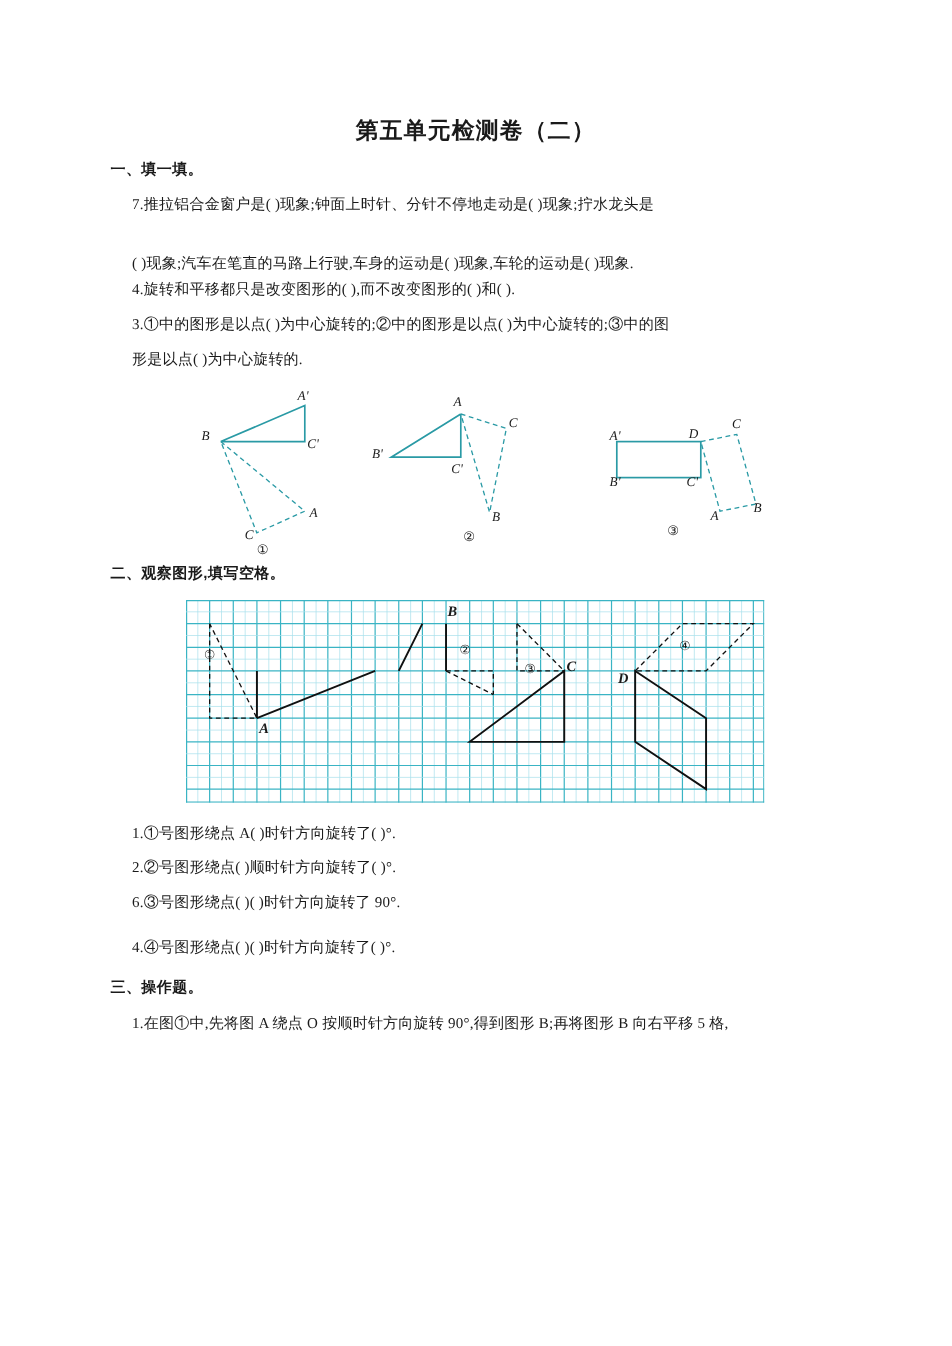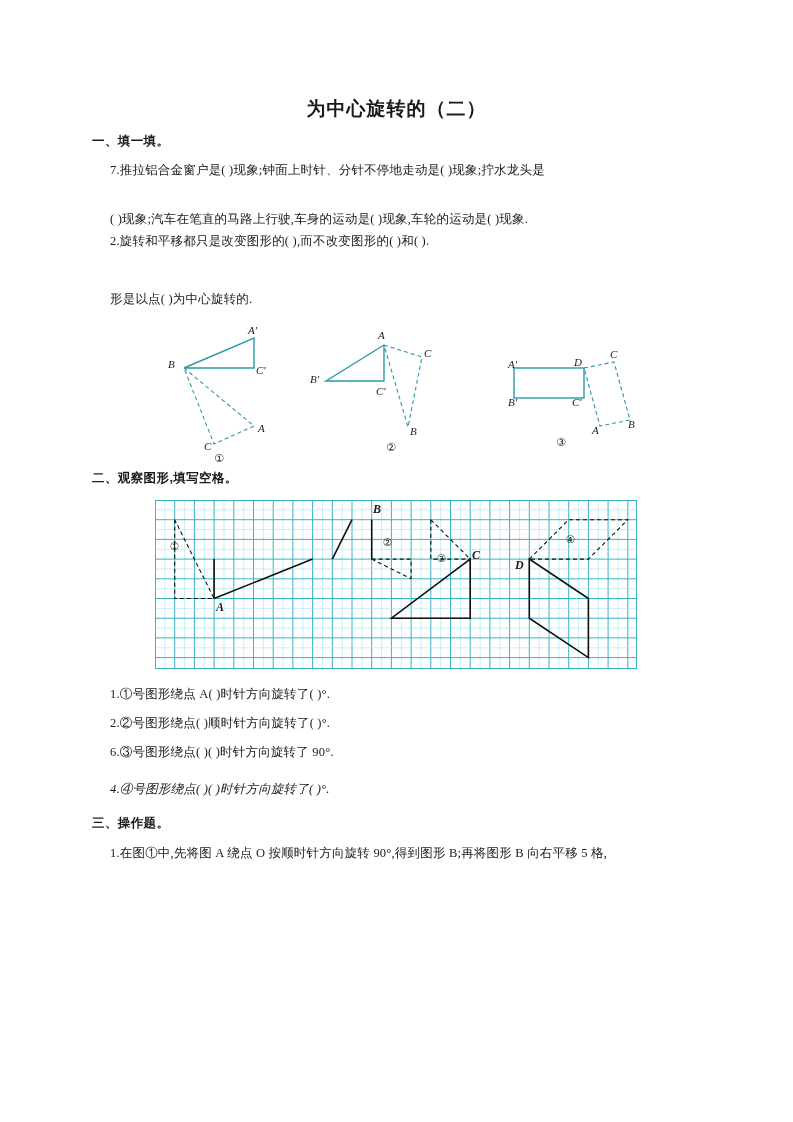--- a/index.html
+++ b/index.html
@@ -87,29 +87,30 @@
     font-style: italic;
     font-weight: bold;
     font-family: "Liberation Serif", "DejaVu Serif", serif;
   }
 </style>
 </head>
 <body>
 
 <div class="page">
 
-  <div class="title">为中心旋转的（二）</div>
+  <div class="title">第五单元检测卷（二）</div>
 
   <div class="sec-head" style="top:133px;">一、填一填。</div>
 
   <div class="qline" style="top:162px;">7.推拉铝合金窗户是(          )现象;钟面上时针、分针不停地走动是(          )现象;拧水龙头是</div>
   <div class="qline" style="top:211px;">(          )现象;汽车在笔直的马路上行驶,车身的运动是(          )现象,车轮的运动是(          )现象.</div>
 
-  <div class="qline" style="top:233px;">2.旋转和平移都只是改变图形的(          ),而不改变图形的(          )和(          ).</div>
-
+  <div class="qline" style="top:233px;">4.旋转和平移都只是改变图形的(          ),而不改变图形的(          )和(          ).</div>
+
+  <div class="qline" style="top:262px;">3.①中的图形是以点(          )为中心旋转的;②中的图形是以点(          )为中心旋转的;③中的图</div>
   <div class="qline" style="top:291px;">形是以点(          )为中心旋转的.</div>
 
   <div class="figrow">
 
     <div class="fig" style="left:170px; top:8px;">
       <svg width="110" height="120" viewBox="0 0 110 120">
 
         <polyline points="14,42 84,12 84,42 14,42" fill="none" stroke="#2a9aa5" stroke-width="1.4"></polyline>
 
         <polyline points="14,42 84,100 44,118 14,42" fill="none" stroke="#2a9aa5" stroke-width="1.1" stroke-dasharray="4,3"></polyline>
@@ -277,19 +278,19 @@
 
     <span class="glabel" style="left:61px; top:100px;">A</span>
     <span class="glabel" style="left:218px; top:2px;">B</span>
     <span class="glabel" style="left:317px; top:48px;">C</span>
     <span class="glabel" style="left:360px; top:58px;">D</span>
   </div>
 
   <div class="qline" style="top:686px;">1.①号图形绕点 A(          )时针方向旋转了(          )°.</div>
   <div class="qline" style="top:715px;">2.②号图形绕点(          )顺时针方向旋转了(          )°.</div>
   <div class="qline" style="top:744px;">6.③号图形绕点(          )(          )时针方向旋转了 90°.</div>
-  <div class="qline" style="top:781px;font-style:italic;">4.④号图形绕点(          )(          )时针方向旋转了(          )°.</div>
+  <div class="qline" style="top:781px;">4.④号图形绕点(          )(          )时针方向旋转了(          )°.</div>
 
   <div class="sec-head" style="top:815px;">三、操作题。</div>
 
   <div class="qline" style="top:845px;">1.在图①中,先将图 A 绕点 O 按顺时针方向旋转 90°,得到图形 B;再将图形 B 向右平移 5 格,</div>
 
 </div>
 
 </body></html>

